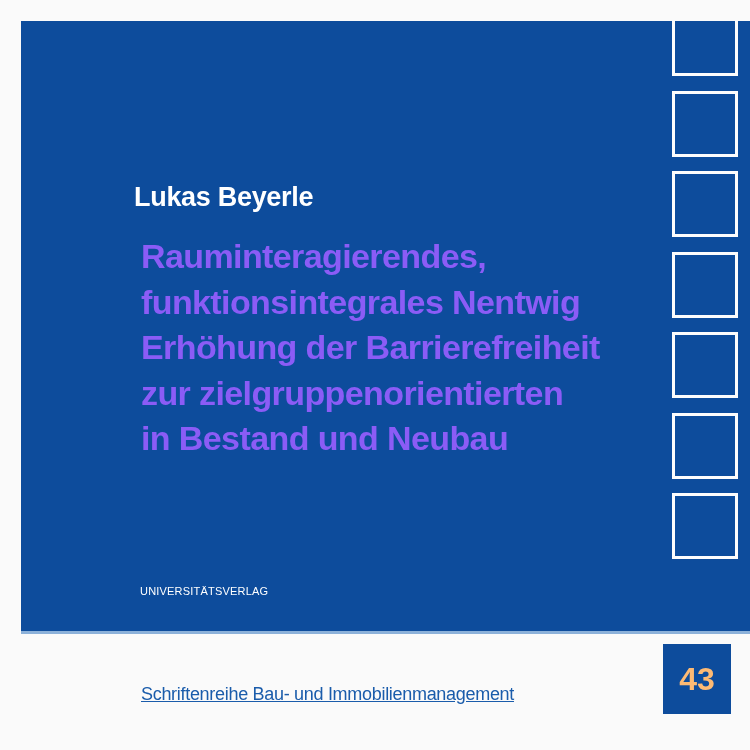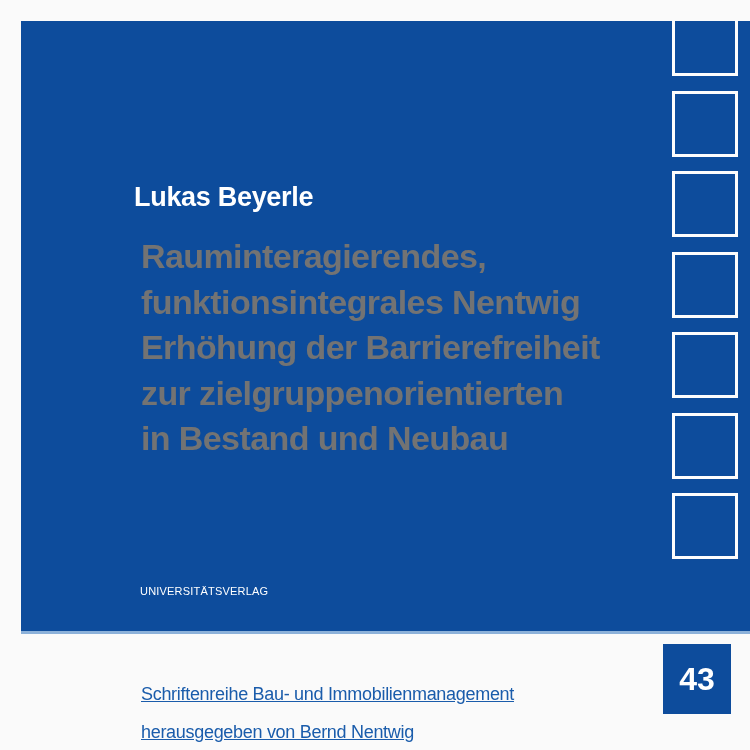--- a/index.html
+++ b/index.html
@@ -33,21 +33,21 @@
     position: absolute;
     left: 113px; top: 161px;
     color: #ffffff;
     font-size: 27px;
     font-weight: bold;
     letter-spacing: -0.3px;
   }
   .title-block {
     position: absolute;
     left: 113px; top: 209px;
-    color: #737373;
+    color: #8b5cf6;
     font-size: 34px;
     font-weight: bold;
     line-height: 38.6px;
     letter-spacing: -0.6px;
     white-space: nowrap;
   }
   .squares { position: absolute; left: 0; top: 0; width: 750px; height: 610px; overflow: hidden; }
   .deco-square {
     position: absolute;
     left: 644px;
@@ -83,21 +83,21 @@
     text-decoration: underline;
   }
   .volume-box {
     position: absolute;
     left: 642px; top: 623px;
     width: 68px; height: 70px;
     background: #0d4c9c;
     display: flex;
     align-items: center;
     justify-content: center;
-    color: #ffffff;
+    color: #fdba74;
     font-size: 32px;
     font-weight: bold;
   }
 </style>
 </head>
 <body>
 
 <div class="blue-section"></div>
 
 <div class="squares">
@@ -122,18 +122,17 @@
 
 <div class="publisher">
   <div class="publisher-sub">UNIVERSITÄTSVERLAG</div>
 </div>
 
 <div class="divider-line"></div>
 <div class="bottom-section"></div>
 
 <div class="series-block">
   <div>Schriftenreihe Bau- und Immobilienmanagement</div>
-  <div>herausgegeben von Bernd Nentwig</div>
 </div>
 
 <div class="volume-box">
   <span>43</span>
 </div>
 
 </body></html>

